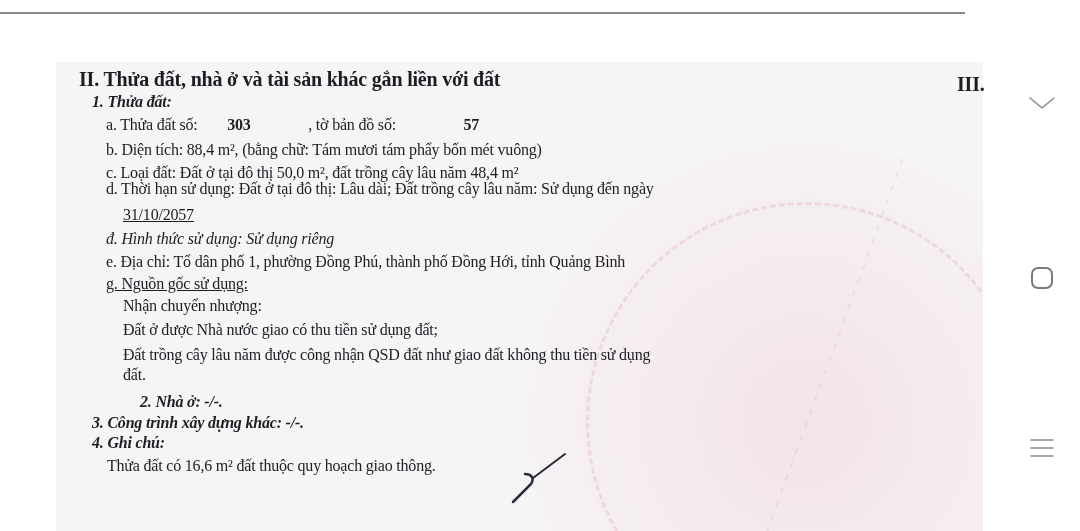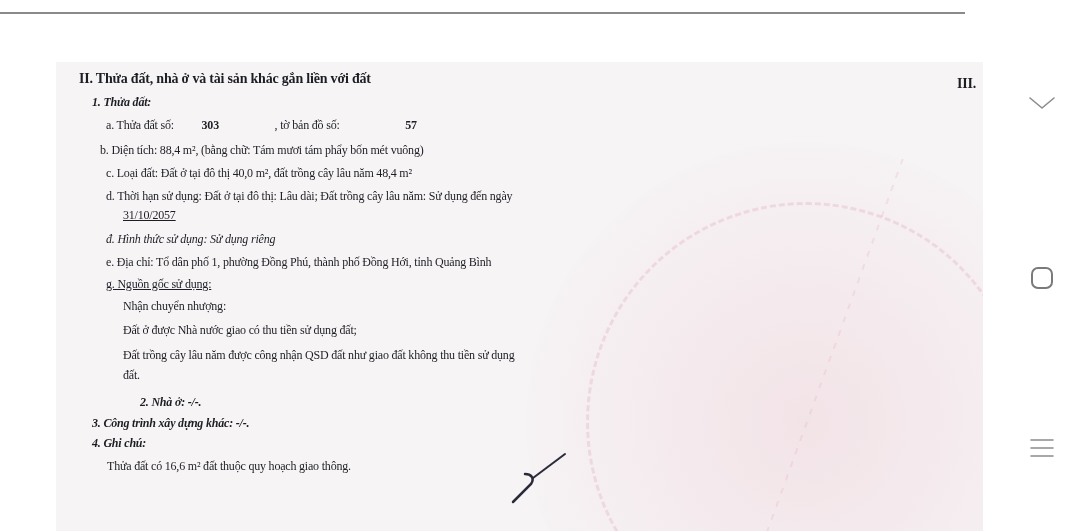--- a/index.html
+++ b/index.html
@@ -59,27 +59,27 @@
     .watermark::after {
       content: "";
       position: absolute;
       inset: 60px;
       border-radius: 50%;
       border: 3px dashed rgba(225, 175, 190, 0.35);
     }
     .line {
       position: absolute;
       white-space: nowrap;
-      font-size: 12px;
+      font-size: 16px;
       line-height: 18px;
       letter-spacing: -0.2px;
     }
     .section-title {
       font-weight: bold;
-      font-size: 14px;
+      font-size: 20px;
     }
     .sub-title {
       font-weight: bold;
       font-style: italic;
     }
     .gap { display: inline-block; }
     .signature {
       position: absolute;
       left: 505px;
       top: 452px;
@@ -111,23 +111,23 @@
 <div class="line" style="left:106px; top:116px;">
   <span>a. Thửa đất số:</span>
   <span class="gap" style="width:22px;"></span>
   <span style="font-weight:bold;margin-top:30px;">303</span>
   <span class="gap" style="width:50px;"></span>
   <span>, tờ bản đồ số:</span>
   <span class="gap" style="width:60px;"></span>
   <span style="font-weight:bold;">57</span>
 </div>
 
-<div class="line" style="left:100px; top:141px;">b. Diện tích: 88,4 m², (bằng chữ: Tám mươi tám phẩy bốn mét vuông)</div>
-<div class="line" style="left:106px; top:164px;">c. Loại đất:  Đất ở tại đô thị 40,0 m², đất trồng cây lâu năm 48,4 m²</div>
-<div class="line" style="left:106px; top:187px;">d. Thời hạn sử dụng:   Đất ở tại đô thị: Lâu dài; Đất trồng cây lâu năm: Sử dụng đến ngày</div>
+<div class="line" style="left:106px; top:141px;">b. Diện tích: 88,4 m², (bằng chữ: Tám mươi tám phẩy bốn mét vuông)</div>
+<div class="line" style="left:106px; top:164px;">c. Loại đất:  Đất ở tại đô thị 50,0 m², đất trồng cây lâu năm 48,4 m²</div>
+<div class="line" style="left:106px; top:180px;">d. Thời hạn sử dụng:   Đất ở tại đô thị: Lâu dài; Đất trồng cây lâu năm: Sử dụng đến ngày</div>
 <div class="line" style="left:123px; top:206px;text-decoration:underline;">31/10/2057</div>
 <div class="line" style="left:106px; top:230px;font-style:italic;">đ. Hình thức sử dụng:   Sử dụng riêng</div>
 <div class="line" style="left:106px; top:253px;">e. Địa chỉ:  Tổ dân phố 1, phường Đồng Phú, thành phố Đồng Hới, tỉnh Quảng Bình</div>
 <div class="line" style="left:106px; top:275px;text-decoration:underline;">g. Nguồn gốc sử dụng:</div>
 <div class="line" style="left:123px; top:297px;">Nhận chuyển nhượng:</div>
 <div class="line" style="left:123px; top:321px;">Đất ở được Nhà nước giao có thu tiền sử dụng đất;</div>
 <div class="line" style="left:123px; top:346px;">Đất trồng cây lâu năm được công nhận QSD đất như giao đất không thu tiền sử dụng</div>
 <div class="line" style="left:123px; top:366px;text-align:center;">đất.</div>
 
 <div class="line sub-title" style="left:92px; top:393px;margin-left:48px;">2. Nhà ở: -/-.</div>

